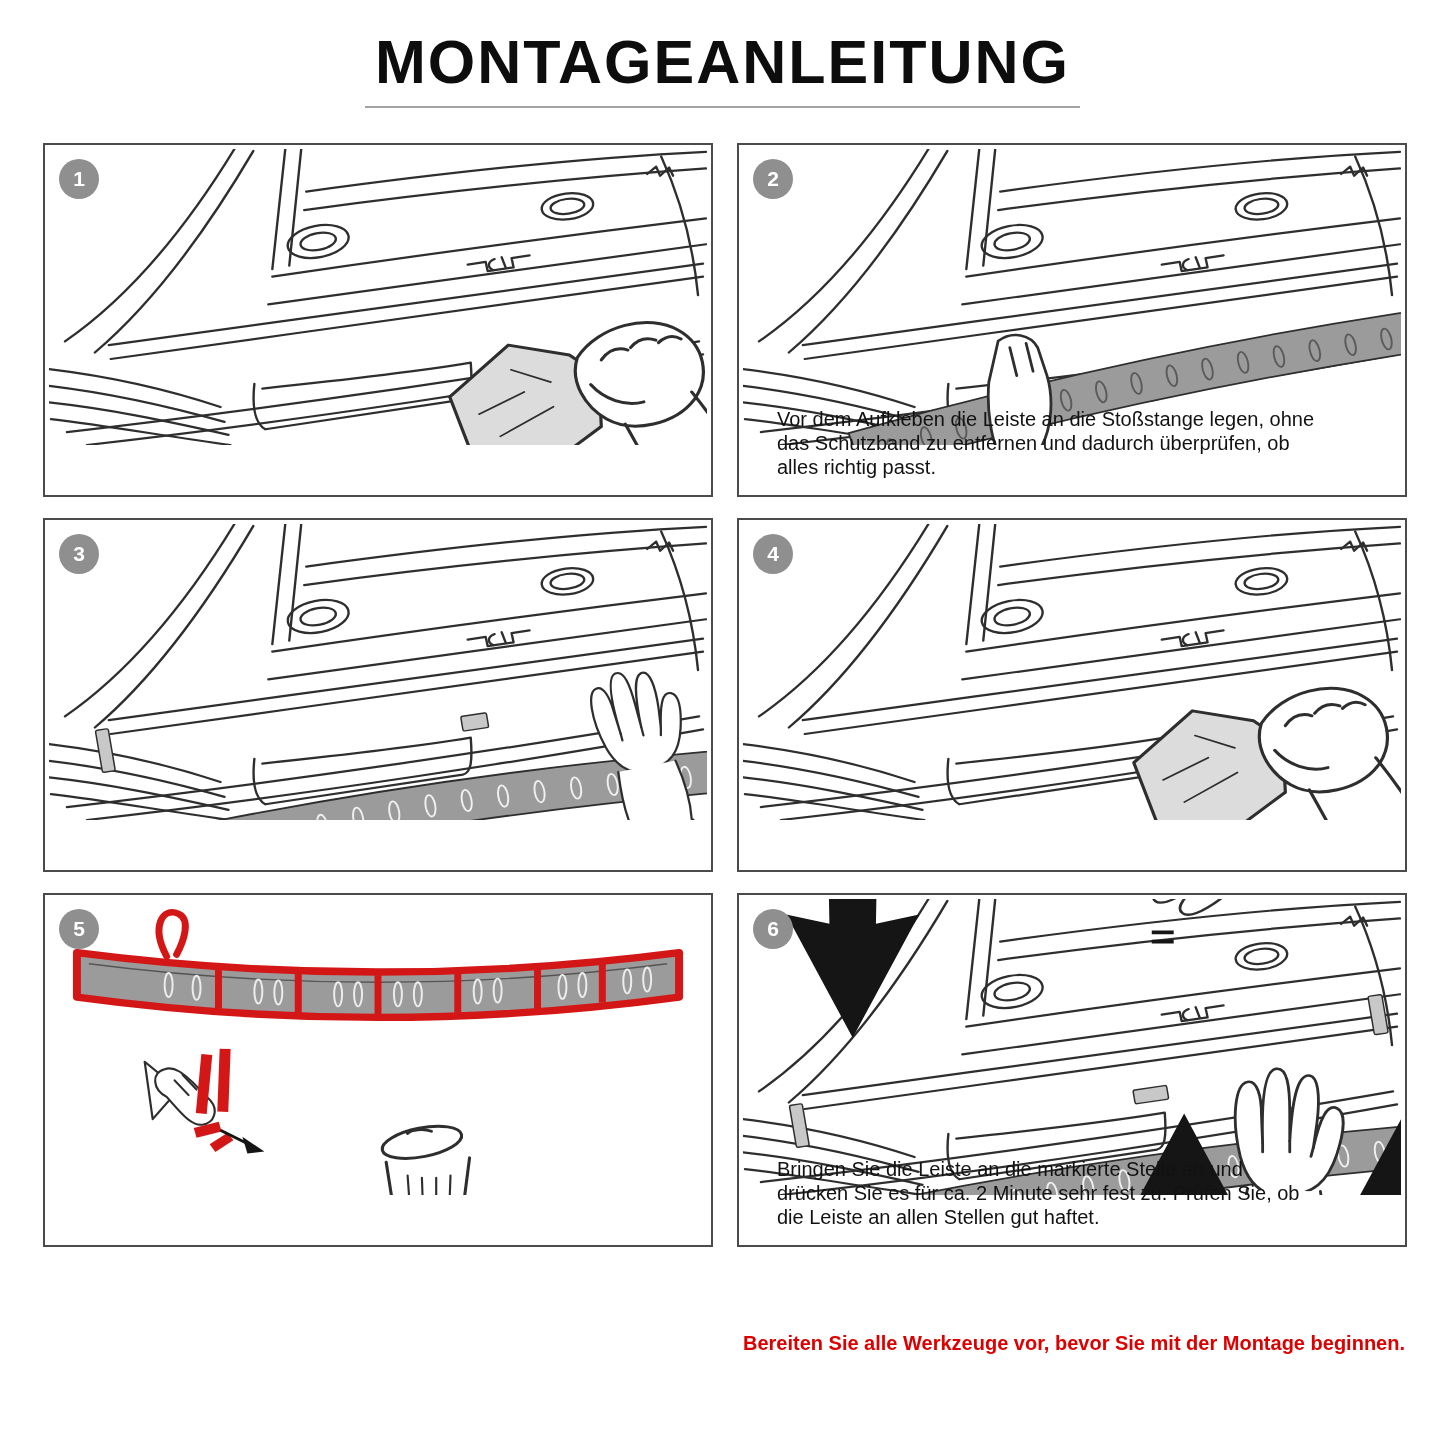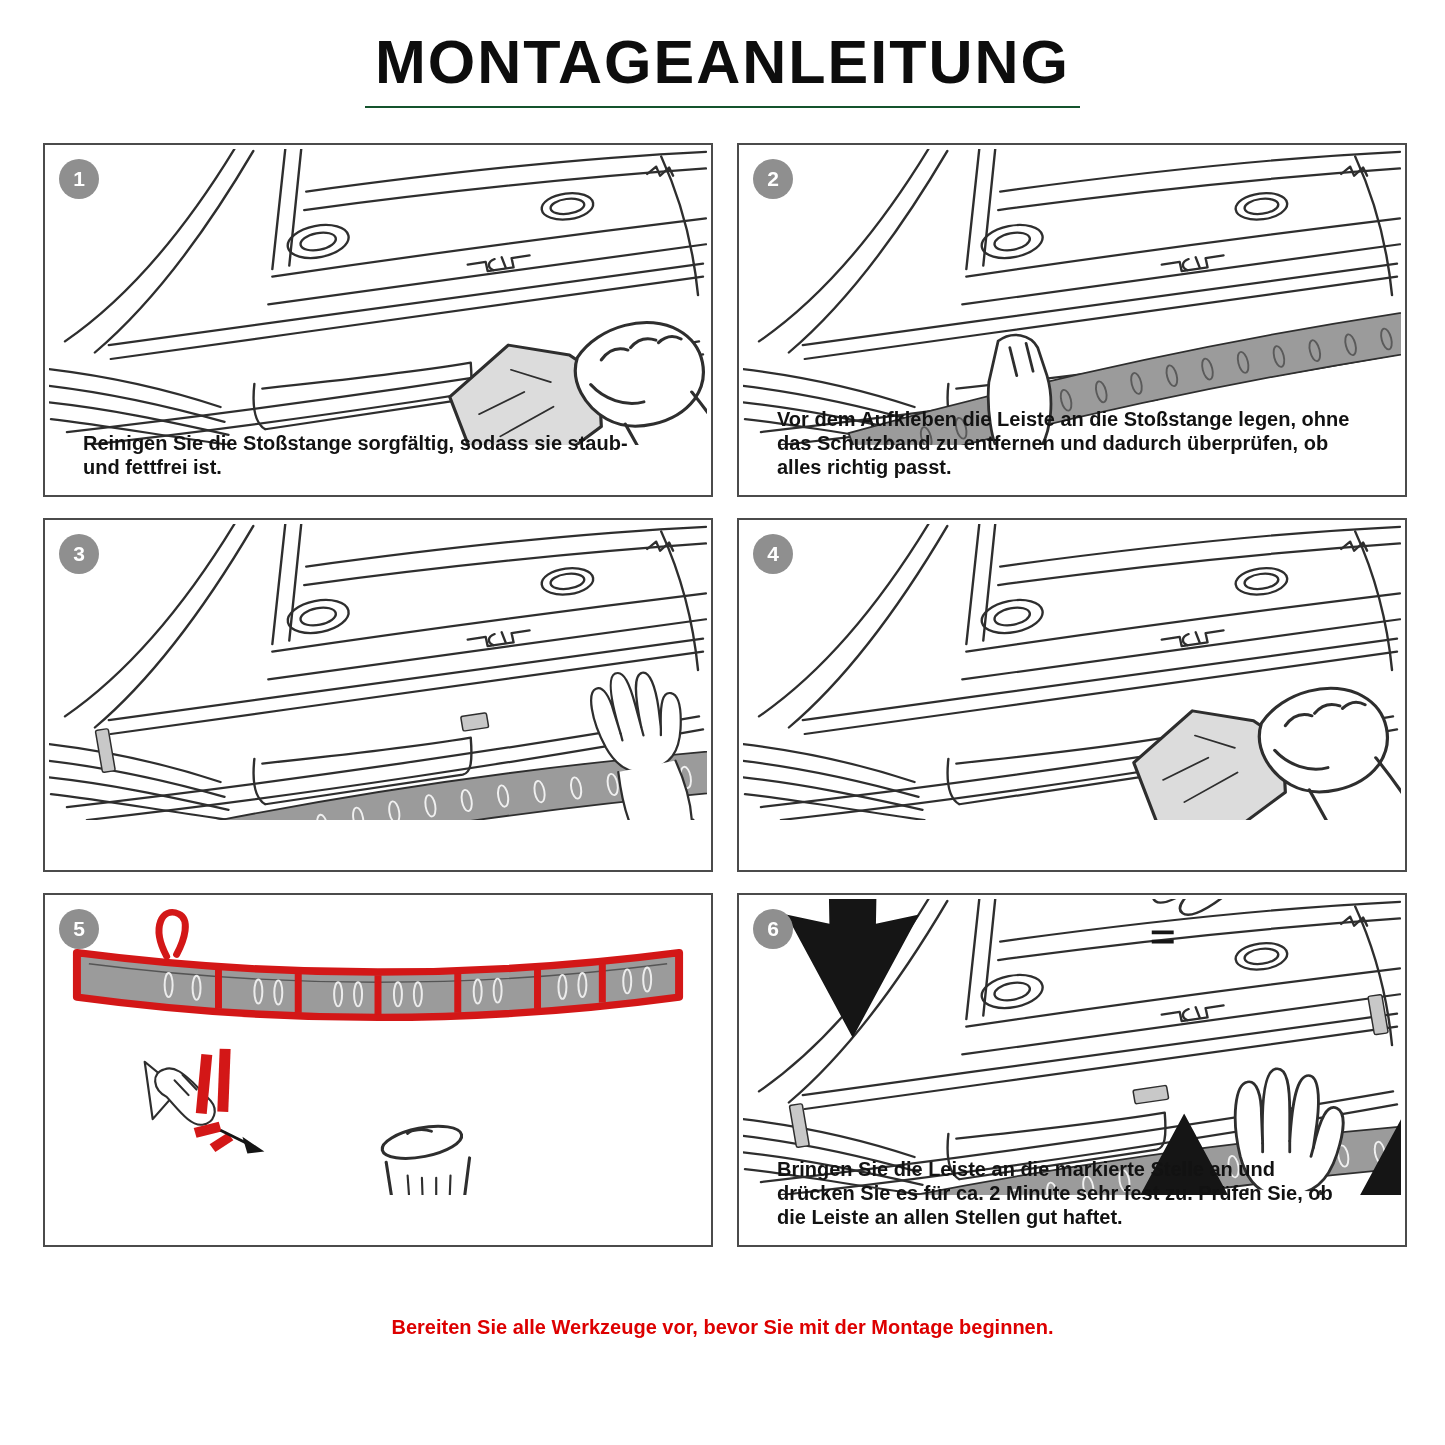--- a/index.html
+++ b/index.html
@@ -4,48 +4,48 @@
 <style>
   html,body{margin:0;padding:0;background:#fff;}
   .page{
     position:relative;width:1445px;height:1445px;background:var(--page-bg,#fff);
     font-family:"Liberation Sans","DejaVu Sans",sans-serif;overflow:hidden;
   }
   .title-wrap{position:absolute;top:30px;left:0;width:100%;text-align:center;}
   .title{
     display:inline-block;margin:0;padding:0 10px 12px 10px;
     font-size:61px;font-weight:bold;letter-spacing:2px;color:#0d0d0d;
-    border-bottom:2px solid #14532d;line-height:1.05;
+    border-bottom:2px solid #a3a3a3;line-height:1.05;
   }
   .grid{
     position:absolute;left:43px;top:143px;
     display:grid;grid-template-columns:670px 670px;grid-auto-rows:354px;
     column-gap:24px;row-gap:21px;
   }
   .panel{
     position:relative;background:#fff;border:2px solid var(--box-border,#4b4b4b);
     box-sizing:border-box;overflow:hidden;
   }
   .badge{
     position:absolute;left:14px;top:14px;width:40px;height:40px;border-radius:50%;
     background:var(--badge-bg,#8f8f8f);color:var(--badge-text,#fff);
     font-size:21px;font-weight:bold;display:flex;align-items:center;justify-content:center;
     z-index:3;
   }
   .art{position:absolute;left:4px;top:4px;width:658px;height:296px;z-index:1;}
   .caption{
     position:absolute;left:38px;right:34px;bottom:16px;z-index:2;
-    font-size:20px;line-height:24px;font-weight:bold;color:var(--text-dark,#121212);
+    font-size:20px;line-height:24px;font-weight:normal;color:var(--text-dark,#121212);
     white-space:pre-line;
   }
   .footer{
     position:absolute;left:40px;right:40px;top:1314px;text-align:center;
     color:var(--footer-red,#dd0000);font-weight:bold;font-size:20px;line-height:27px;
   }
-  .footer p{margin:0 0 10px 0;white-space:pre-line;}
+  .footer p{margin:16px 0 10px 0;white-space:pre-line;text-align:right;}
   .defs-holder{position:absolute;width:0;height:0;overflow:hidden;}
 </style>
 </head>
 <body>
 
 <svg class="defs-holder" aria-hidden="true">
   <defs>
     <symbol id="sym-car" viewBox="0 0 660 320">
       <g style="stroke:var(--line-art,#2e2e2e);fill:none;stroke-width:2.4;stroke-linecap:round;stroke-linejoin:round">
         <path d="M186,0 C152,60 94,150 16,208"></path>
@@ -147,22 +147,20 @@
   </div>
 
   <div class="grid">
 
     <div class="panel">
       <div class="badge">1</div>
       <svg class="art" viewBox="0 0 660 320" preserveAspectRatio="none">
         <use href="#sym-car"></use>
         <use href="#sym-cloth-hand" transform="translate(240,140)"></use>
       </svg>
-      <div class="caption">Reinigen Sie die Stoßstange sorgfältig, sodass sie staub-
-und fettfrei ist.</div>
     </div>
 
     <div class="panel">
       <div class="badge">2</div>
       <svg class="art" viewBox="0 0 660 320" preserveAspectRatio="none">
         <use href="#sym-car"></use>
         <g transform="translate(72,186) rotate(-13) scale(0.93)">
           <use href="#sym-strip" style="--slot-light:#5a5a5a"></use>
         </g>
         <use href="#sym-grip-hand" transform="translate(70,196) scale(0.62)"></use>

